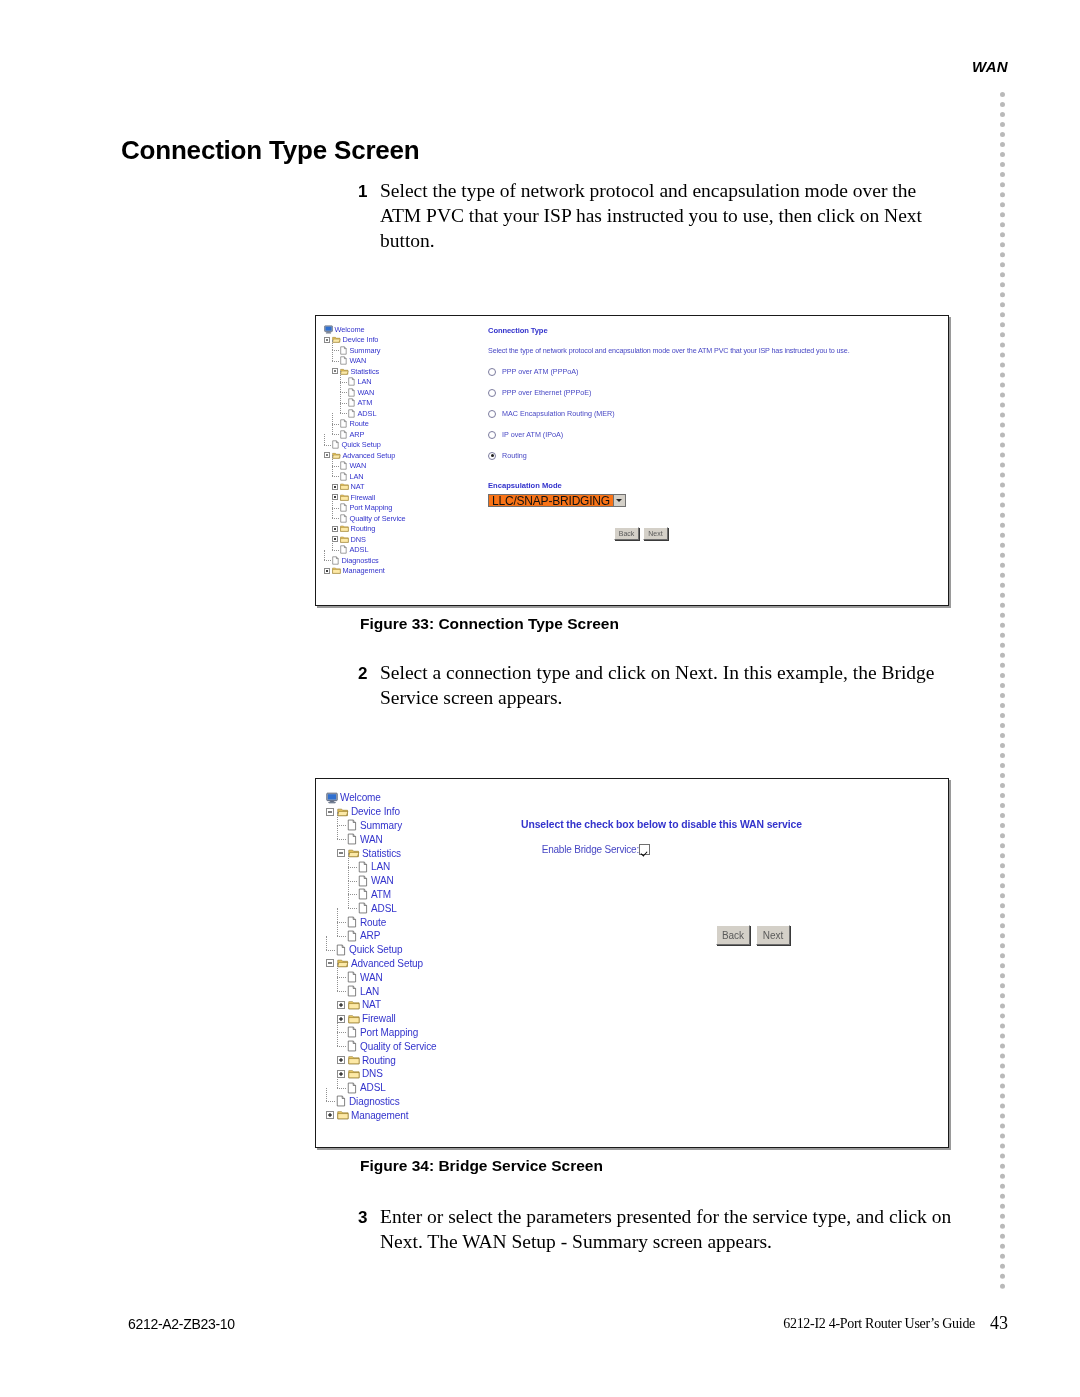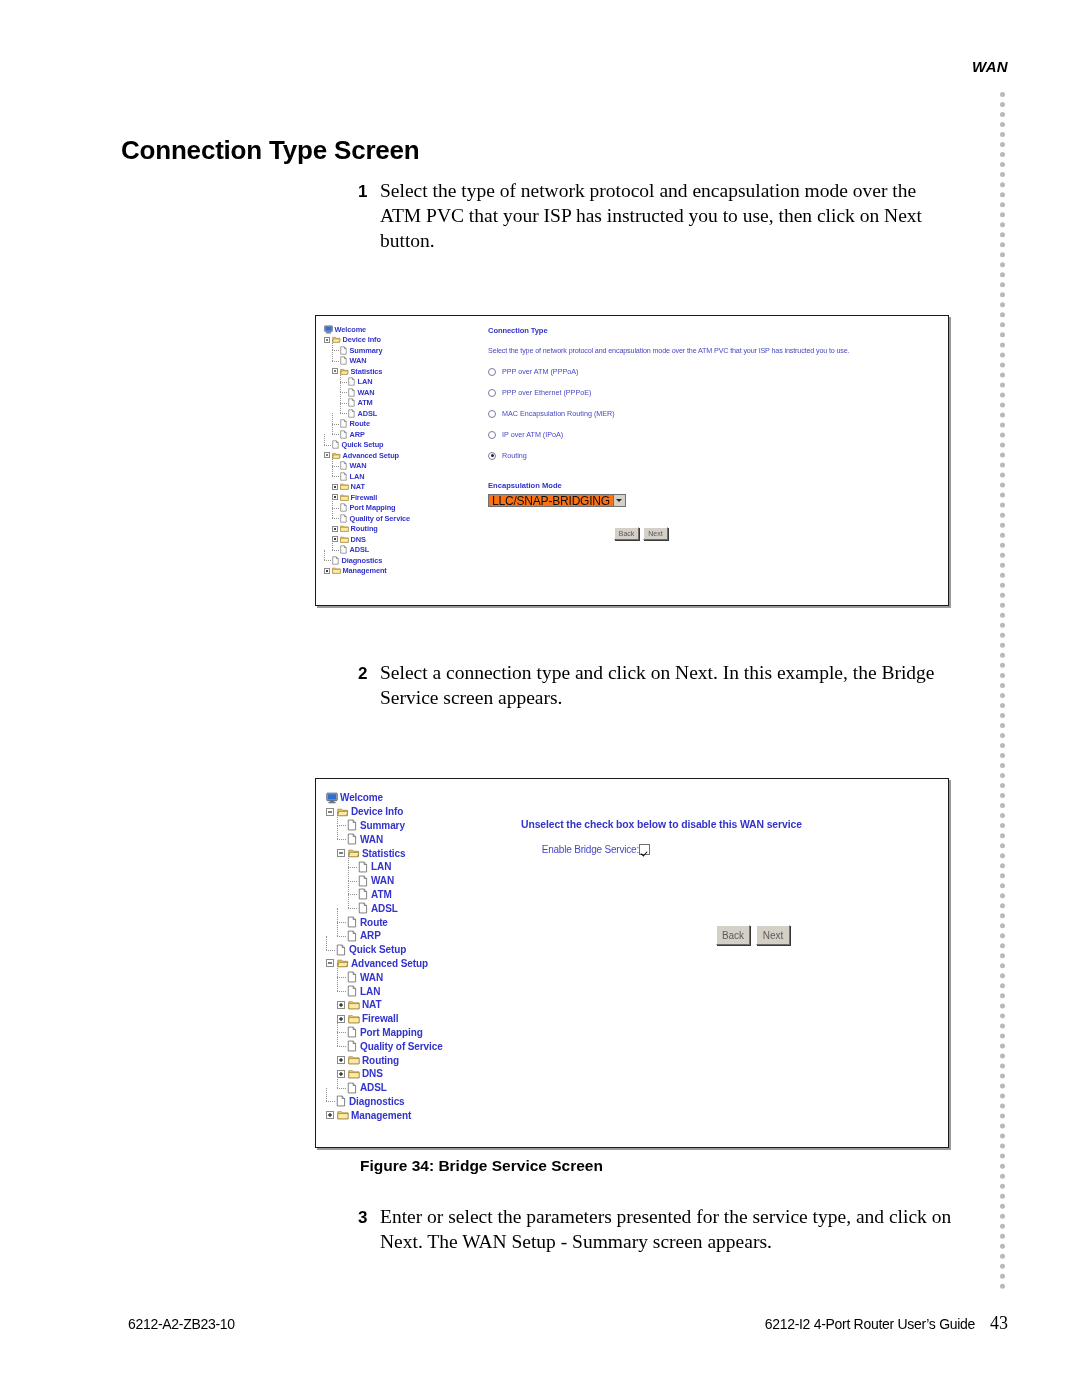--- a/index.html
+++ b/index.html
@@ -111,21 +111,21 @@
   #figure-34 .nav-tree { left: 10px; top: 12px; width: 200px; }
 
   .tree-node {
     display: flex;
     align-items: center;
     white-space: nowrap;
     position: relative;
   }
   .tree-label {
     color: #3333cc;
-    font-weight: bold;
+    font-weight: normal;
     letter-spacing: -0.1px;
   }
 
   
   #figure-33 .tree-node { height: 10.5px; font-size: 7.4px; }
   #figure-33 .tree-icon { margin-right: 1.5px; }
 
   
   #figure-34 .tree-node { height: 13.8px; font-size: 10px; }
   #figure-34 .tree-icon { margin-right: 2px; }
@@ -355,21 +355,21 @@
     top: 1316px;
     font-family: "Liberation Sans", sans-serif;
     font-size: 14px;
     color: #000;
     letter-spacing: -0.3px;
   }
   .footer-right {
     position: absolute;
     right: 105px;
     top: 1316px;
-    font-family: Liberation Sans, sans-serif;
+    font-family: Liberation Serif, serif;
     font-size: 14px;
     color: #000;
     letter-spacing: -0.3px;
     white-space: nowrap;
   }
   .footer-page {
     position: absolute;
     right: 72px;
     top: 1313px;
     font-family: "Liberation Serif", serif;
@@ -695,20 +695,21 @@
         </div>
 
         <div class="btn-row">
           <div class="ui-btn">Back</div>
           <div class="ui-btn">Next</div>
         </div>
       </div>
 
     </div>
   </div>
+  <div class="figure-caption">Figure 33: Connection Type Screen</div>
 </div>
 
 <div class="step" id="step-2">
   <div class="num">2</div>
   <div class="body">
       <p>Select a connection type and click on Next. In this example, the Bridge Service screen appears.</p>
     </div>
 </div>
 
 <div class="figure" id="figure-34">

